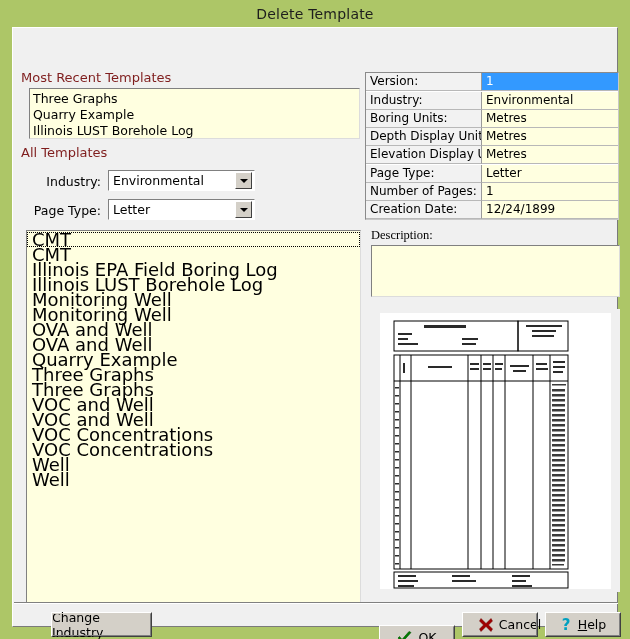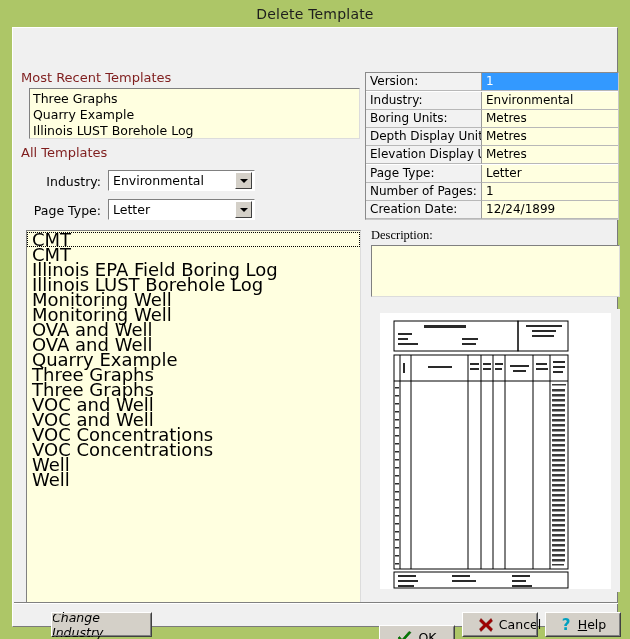--- a/index.html
+++ b/index.html
@@ -213,21 +213,21 @@
     cursor: default;
   }
   .btn .inner {
     position: absolute; left: 0; top: 0; right: 0; bottom: 0;
     border: 1px solid #d4d0c8;
     border-right-color: #808080;
     border-bottom-color: #808080;
     box-sizing: border-box;
     pointer-events: none;
   }
-  #btn-change { left: 38px; top: 584px; width: 101px; height: 25px; font-style: italic; }
+  #btn-change { left: 38px; top: 584px; width: 101px; height: 25px; }
   #btn-ok     { left: 366px; top: 584px; width: 76px; height: 25px; margin-top: 13px; }
   #btn-cancel { left: 449px; top: 584px; width: 76px; height: 25px; padding-left: 20px; }
   #btn-help   { left: 532px; top: 584px; width: 76px; height: 25px; }
   .btn-ico { display: inline-flex; align-items: center; }
   .u { text-decoration: underline; }
 </style>
 </head>
 <body>
 
 <div id="window">

